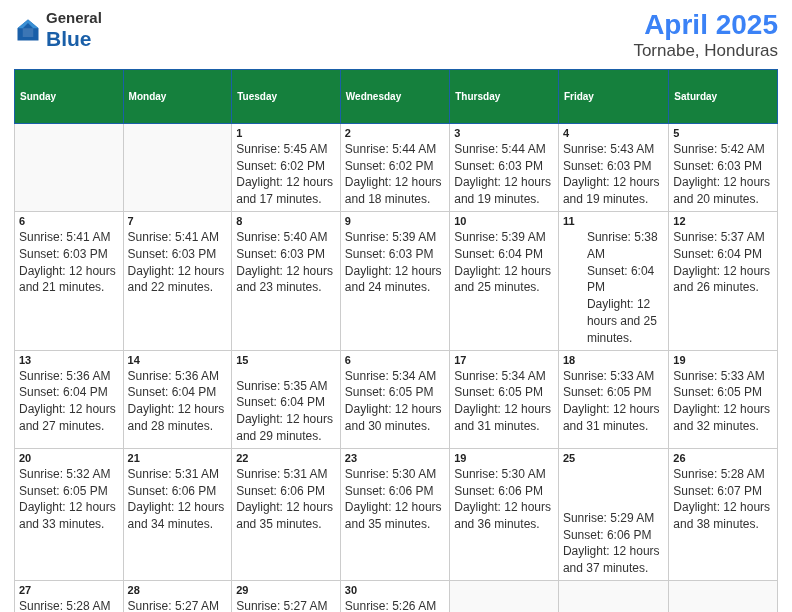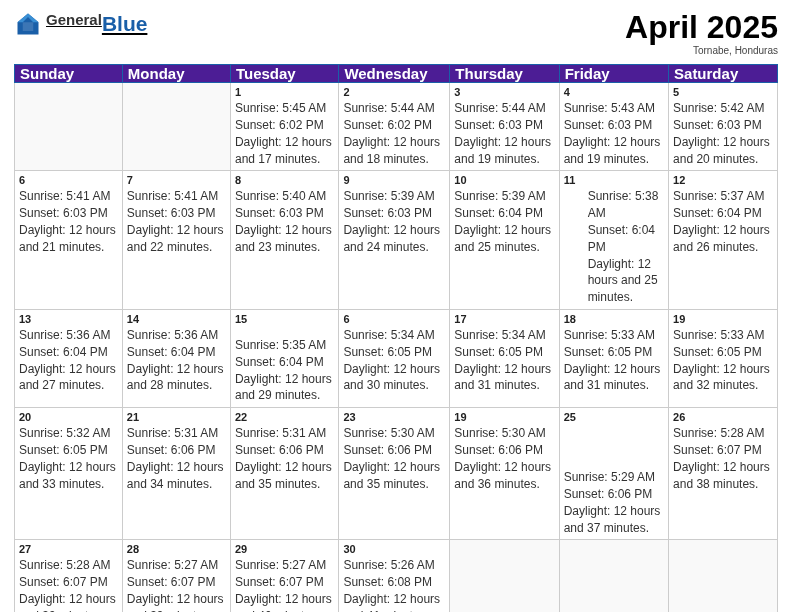--- a/index.html
+++ b/index.html
@@ -23,62 +23,62 @@
       align-items: flex-start;
       margin-bottom: 8px;
     }
     .logo {
       display: flex;
       align-items: center;
       gap: 4px;
     }
     .logo-text {
       display: flex;
+      flex-direction: column;
       line-height: 1.1;
-      text-decoration: underline;
     }
     .logo-general {
       font-size: 15px;
       font-weight: bold;
       color: #333;
     }
     .logo-blue {
       font-size: 21px;
       font-weight: bold;
       color: #1a5fa8;
     }
     .logo-icon {
       width: 28px;
       height: 28px;
     }
     .title-block {
       text-align: right;
     }
     .title-month {
-      font-size: 32px;
-      font-weight: bold;
-      color: #000000;
+      font-size: 28px;
+      font-weight: bold;
+      color: #3b82f6;
       line-height: 1.1;
     }
     .title-location {
-      font-size: 10px;
+      font-size: 17px;
       color: #444;
       text-align: right;
     }
     .calendar {
       width: 100%;
       border-collapse: collapse;
       flex: 1;
     }
     .calendar th {
-      background: #4c1d95;
+      background: #15803d;
       color: #fff;
-      font-size: 15px;
-      font-weight: bold;
-      padding: 0 5px;
+      font-size: 10px;
+      font-weight: bold;
+      padding: 21px 5px;
       text-align: left;
       border: 1px solid #1a5fa8;
     }
     .calendar td {
       border: 1px solid #ccc;
       vertical-align: top;
       padding: 3px 4px;
       width: 113px;
       height: 88px;
       font-size: 9.5px;

